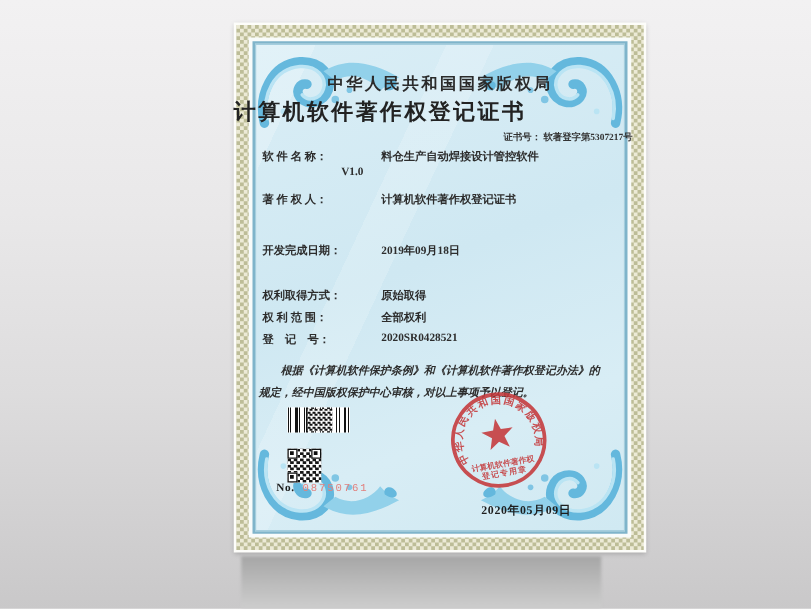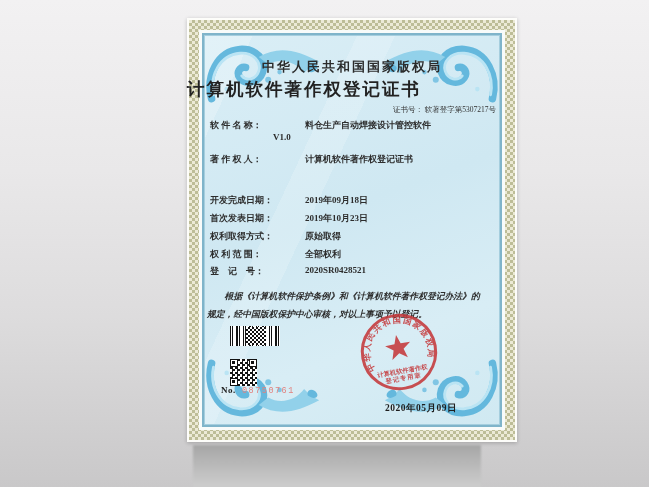--- a/index.html
+++ b/index.html
@@ -39,21 +39,21 @@
   .orn-br{right:14px;bottom:20px;transform:scale(-1,-1);}
   .title1{
     position:absolute;top:40px;left:0;right:0;text-align:center;
     font-size:13px;font-weight:bold;letter-spacing:2px;color:#2b2b2b;white-space:nowrap;
   }
   .title2{
     position:absolute;top:59px;left:0;right:0;text-align:left;
     font-size:17.5px;font-weight:bold;letter-spacing:2px;color:#222;white-space:nowrap;
   }
   .certno{
-    position:absolute;top:87px;right:21px;font-size:7.5px;font-weight:normal;color:#333;white-space:nowrap;
+    position:absolute;top:87px;right:11px;font-size:7.5px;font-weight:bold;color:#333;white-space:nowrap;
   }
   .row{position:absolute;left:23px;right:16px;display:flex;align-items:flex-start;
     font-size:9px;font-weight:bold;color:#2d2d2d;gap:32px;}
   .row .lab{width:63px;flex:0 0 63px;white-space:pre;}
   .row .val{margin-left:0;white-space:pre;}
   .version{position:absolute;left:86px;top:114px;font-size:9px;font-weight:bold;color:#2d2d2d;}
   .r0{top:101px;} .r1{top:135px;} .r2{top:176px;} .r3{top:194px;}
   .r4{top:212px;} .r5{top:230px;} .r6{top:247px;}
   .statement{
     position:absolute;left:20px;right:16px;top:270px;
@@ -146,24 +146,20 @@
     <div class="version">V1.0</div>
 
     <div class="row r1">
       <span class="lab">著 作 权 人：</span>
       <span class="val">计算机软件著作权登记证书</span>
     </div>
     <div class="row r2">
       <span class="lab">开发完成日期：</span>
       <span class="val">2019年09月18日</span>
     </div>
-    <div class="row r3">
-      <span class="lab">首次发表日期：</span>
-      <span class="val">2019年10月23日</span>
-    </div>
     <div class="row r4">
       <span class="lab">权利取得方式：</span>
       <span class="val">原始取得</span>
     </div>
     <div class="row r5">
       <span class="lab">权 利 范 围：</span>
       <span class="val">全部权利</span>
     </div>
     <div class="row r6">
       <span class="lab">登　记　号：</span>

